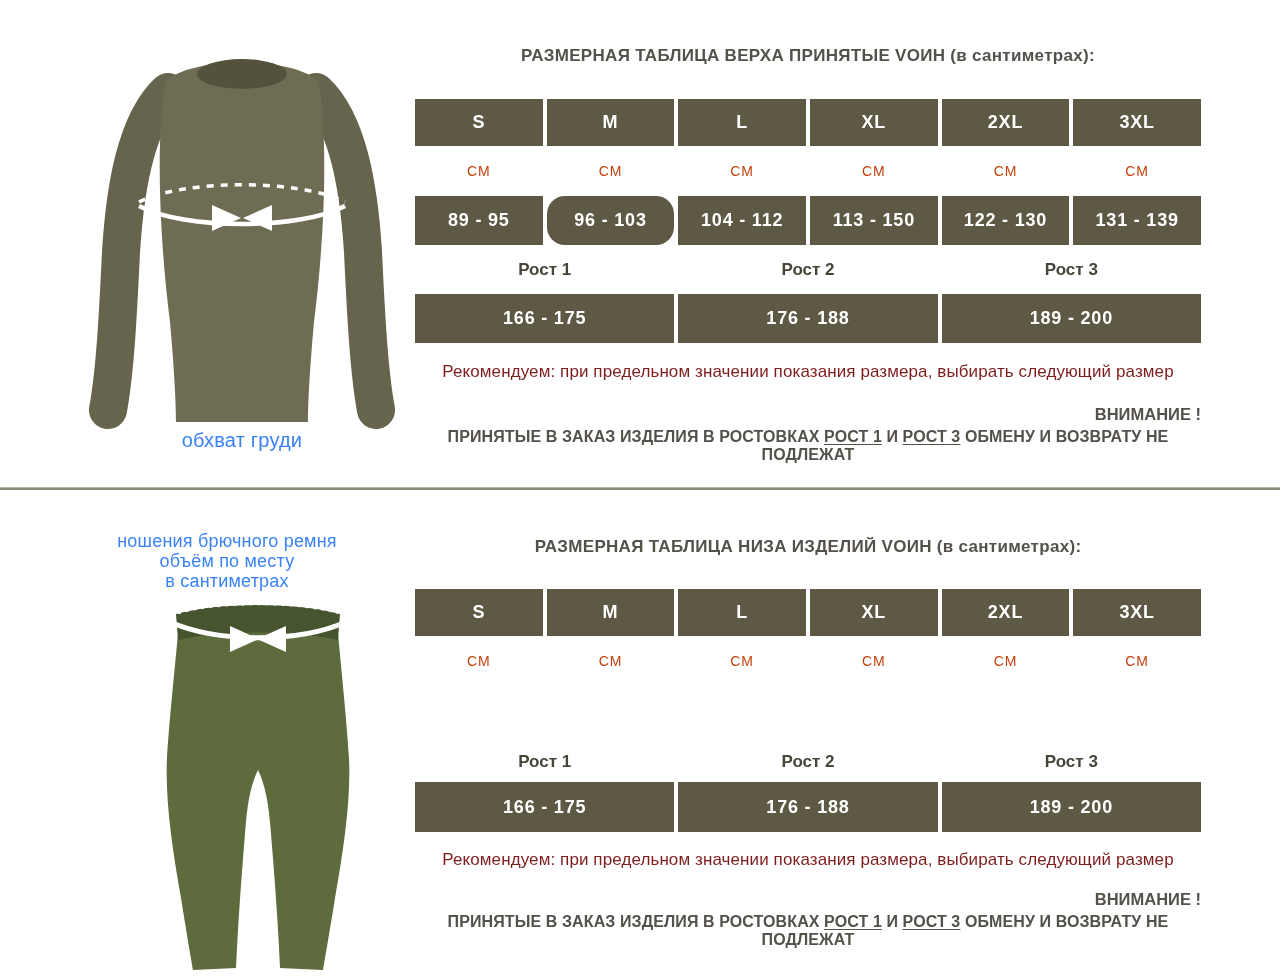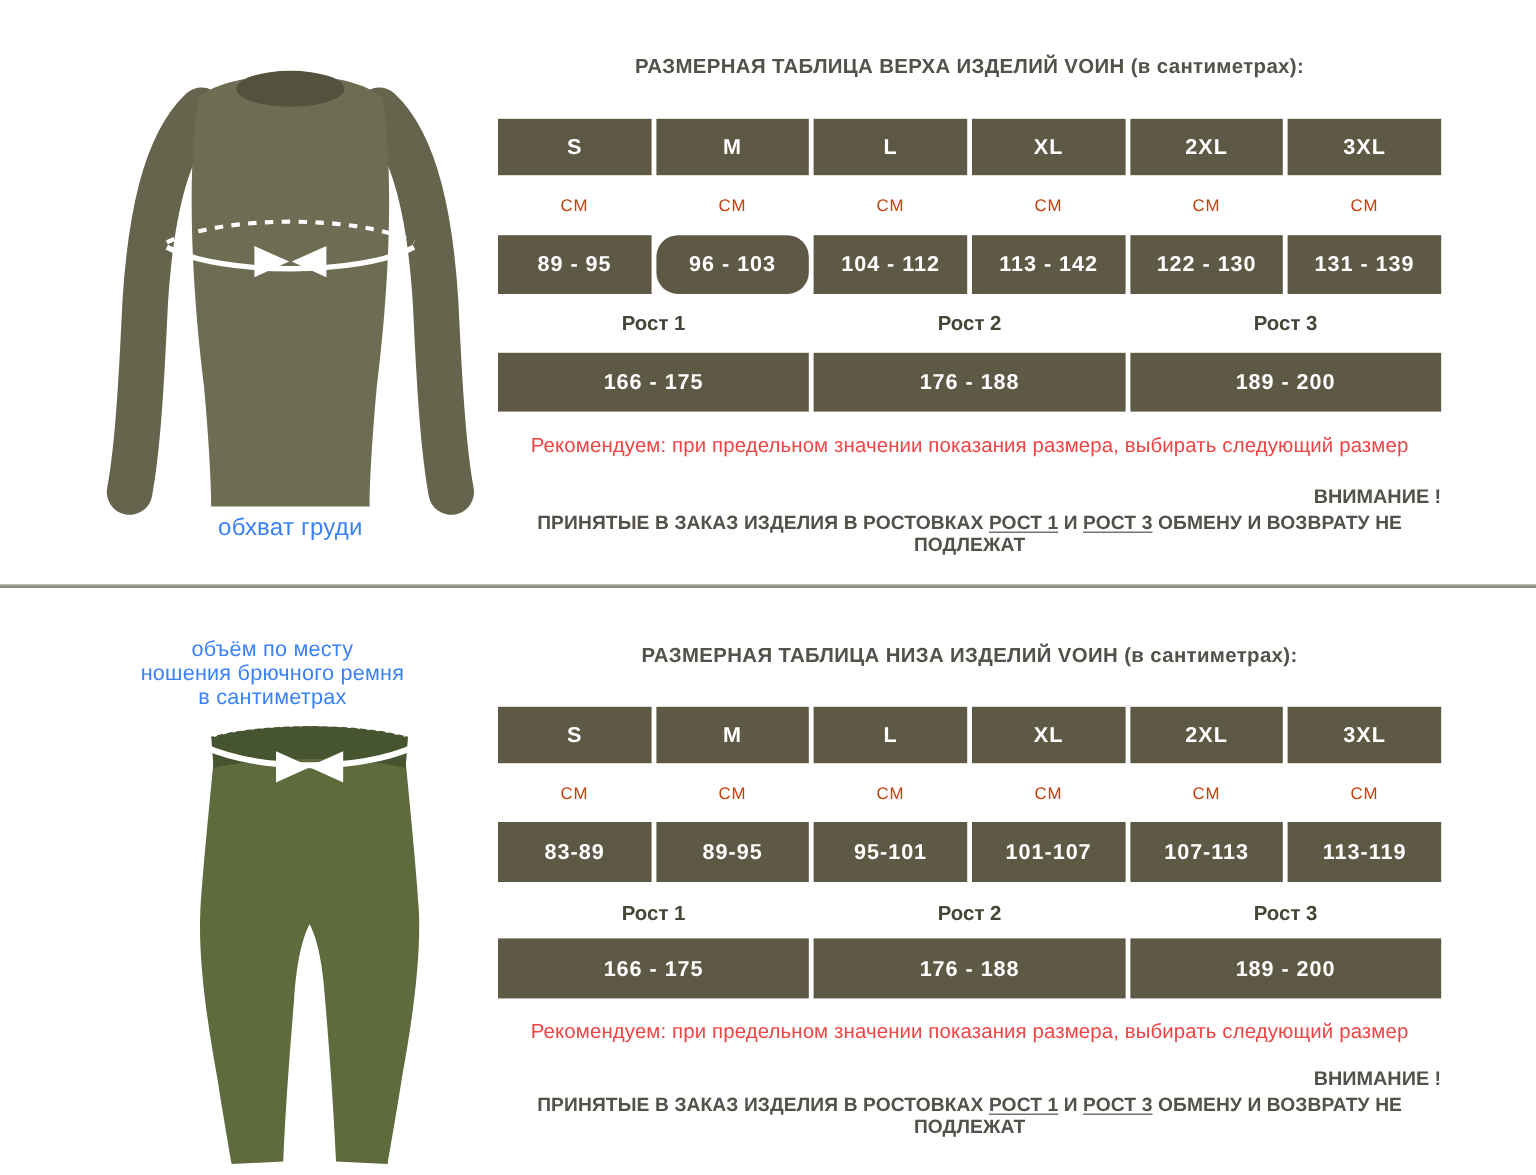--- a/index.html
+++ b/index.html
@@ -32,21 +32,21 @@
     display:flex; align-items:center; justify-content:center;
     color:#c2410c; font-size:14px; letter-spacing:1px;
   }
   .rost-label-row div {
     display:flex; align-items:center; justify-content:center;
     color:#474538; font-weight:700; font-size:17px;
   }
 
   .recommendation {
     position:absolute; left:405px; width:806px; text-align:center;
-    color:#ef4444; font-size:17px; letter-spacing:0.1px;
+    color:#7f1d1d; font-size:17px; letter-spacing:0.1px;
   }
   .attention-title {
     position:absolute; left:415px; width:786px; text-align:right;
     font-weight:700; font-size:16.5px; color:#53514a;
   }
   .attention-line {
     position:absolute; left:405px; width:806px; text-align:center;
     font-weight:700; font-size:16px; color:#53514a; letter-spacing:0.1px;
   }
   .attention-line .rost-ref { font-weight:800; text-decoration:underline; text-underline-offset:2px; }
@@ -68,21 +68,21 @@
     </g>
     <g>
       <path d="M77,184 C122,161 238,161 283,184" fill="none" stroke="#ffffff" stroke-width="3.5" stroke-dasharray="7 7"></path>
       <path d="M77,188 C122,212 238,212 283,188" fill="none" stroke="#ffffff" stroke-width="4.5"></path>
       <polygon points="150,187 150,213 179,200" fill="#ffffff"></polygon>
       <polygon points="210,187 210,213 181,200" fill="#ffffff"></polygon>
     </g>
   </svg>
   <div class="figure-label" style="left:62px;top:429px;width:360px;">обхват груди</div>
 
-  <div class="section-title" style="top:46px;">РАЗМЕРНАЯ ТАБЛИЦА ВЕРХА ИЗДЕЛИЙ VOИН (в сантиметрах):</div>
+  <div class="section-title" style="top:46px;">РАЗМЕРНАЯ ТАБЛИЦА ВЕРХА ПРИНЯТЫЕ VOИН (в сантиметрах):</div>
 
   <div class="row6" style="top:99px;">
     <div class="cell" style="height:47px;">S</div>
     <div class="cell" style="height:47px;">M</div>
     <div class="cell" style="height:47px;">L</div>
     <div class="cell" style="height:47px;">XL</div>
     <div class="cell" style="height:47px;">2XL</div>
     <div class="cell" style="height:47px;">3XL</div>
   </div>
 
@@ -92,21 +92,21 @@
     <div style="height:50px;">СМ</div>
     <div style="height:50px;">СМ</div>
     <div style="height:50px;">СМ</div>
     <div style="height:50px;">СМ</div>
   </div>
 
   <div class="row6" style="top:196px;">
     <div class="cell" style="height:49px;">89 - 95</div>
     <div class="cell" style="height:49px;border-radius:18px;">96 - 103</div>
     <div class="cell" style="height:49px;">104 - 112</div>
-    <div class="cell" style="height:49px;">113 - 142</div>
+    <div class="cell" style="height:49px;">113 - 150</div>
     <div class="cell" style="height:49px;">122 - 130</div>
     <div class="cell" style="height:49px;">131 - 139</div>
   </div>
 
   <div class="row3 rost-label-row" style="top:257px;">
     <div style="height:26px;">Рост 1</div>
     <div style="height:26px;">Рост 2</div>
     <div style="height:26px;">Рост 3</div>
   </div>
 
@@ -127,22 +127,22 @@
     <span class="rost-ref">РОСТ 3</span>
     <span>ОБМЕНУ И ВОЗВРАТУ НЕ ПОДЛЕЖАТ</span>
   </div>
 </div>
 
 <div class="divider" style="top:487px;"></div>
 
 <div class="abs" style="left:0;top:490px;width:1280px;height:489px;">
 
   <div class="figure-label multiline" style="left:62px;top:41px;width:330px;">
+    <div>ношения брючного ремня</div>
     <div>объём по месту</div>
-    <div>ношения брючного ремня</div>
     <div>в сантиметрах</div>
   </div>
 
   <svg class="figure-svg abs" style="left:118px;top:96px;" width="280" height="386" viewBox="0 0 280 386">
     <g>
       <path d="M60,48 C100,38 180,38 220,48 C225,100 229,140 231,172 C233,212 226,262 217,312 C211,350 207,372 205,384 L162,382 C160,338 157,296 153,248 C151,218 147,198 140,184 C133,198 129,218 127,248 C123,296 120,338 118,382 L75,384 C73,372 69,350 63,312 C54,262 47,212 49,172 C51,140 55,100 60,48 Z" fill="#5d6b3d"></path>
       <path d="M58,28 C100,16 180,16 222,28 L220,54 C180,44 100,44 60,54 Z" fill="#475430"></path>
     </g>
     <g>
       <path d="M60,27 C100,15 180,15 220,27" fill="none" stroke="#ffffff" stroke-width="2.5" stroke-dasharray="3 5"></path>
@@ -165,28 +165,20 @@
 
   <div class="row6 unit-row" style="top:146px;">
     <div style="height:49px;">СМ</div>
     <div style="height:49px;">СМ</div>
     <div style="height:49px;">СМ</div>
     <div style="height:49px;">СМ</div>
     <div style="height:49px;">СМ</div>
     <div style="height:49px;">СМ</div>
   </div>
 
-  <div class="row6" style="top:195px;">
-    <div class="cell" style="height:50px;">83-89</div>
-    <div class="cell" style="height:50px;">89-95</div>
-    <div class="cell" style="height:50px;">95-101</div>
-    <div class="cell" style="height:50px;">101-107</div>
-    <div class="cell" style="height:50px;">107-113</div>
-    <div class="cell" style="height:50px;">113-119</div>
-  </div>
 
   <div class="row3 rost-label-row" style="top:259px;">
     <div style="height:26px;">Рост 1</div>
     <div style="height:26px;">Рост 2</div>
     <div style="height:26px;">Рост 3</div>
   </div>
 
   <div class="row3" style="top:292px;">
     <div class="cell" style="height:50px;">166 - 175</div>
     <div class="cell" style="height:50px;">176 - 188</div>

